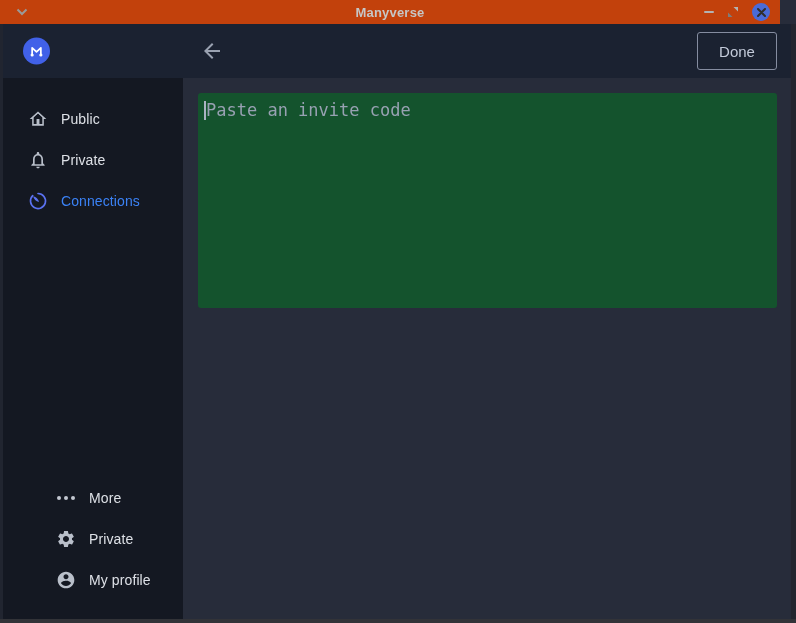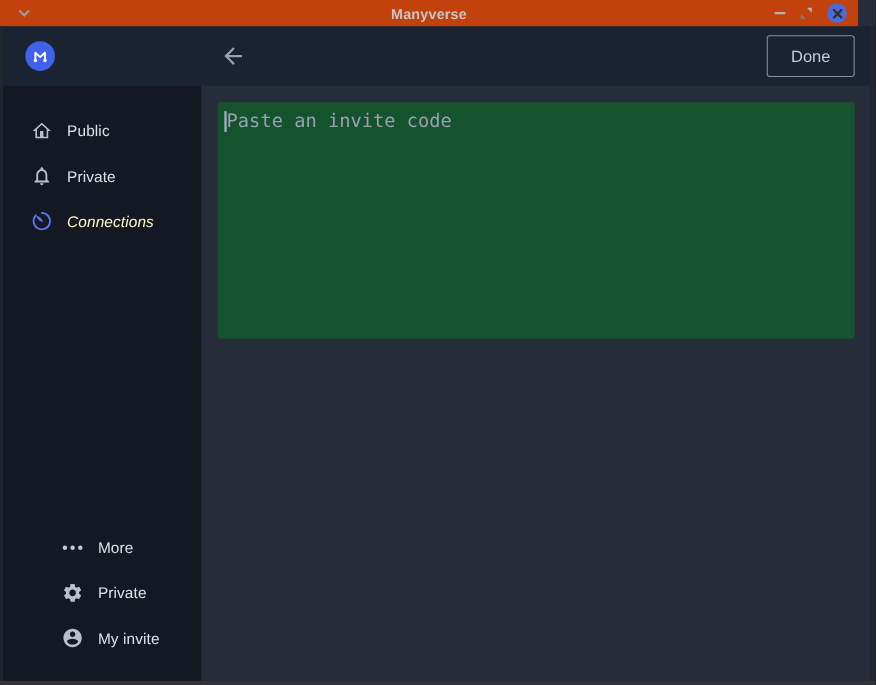--- a/index.html
+++ b/index.html
@@ -55,21 +55,21 @@
     width:183px;background:#141822;display:flex;flex-direction:column;
     padding-top:20px;box-sizing:border-box;
   }
   .side-item{
     height:41px;display:flex;align-items:center;padding-left:28px;gap:13px;
     cursor:pointer;
   }
   .side-item .icn{width:20px;height:20px;display:flex;align-items:center;justify-content:center;color:#b9bfca;}
   .side-item .lbl{font-size:14px;font-weight:500;color:#dde0e6;letter-spacing:.1px;}
   .side-item.active .icn{color:#5b72f2;}
-  .side-item.active .lbl{color:#fef9c3;font-style:italic;}
+  .side-item.active .lbl{color:#3b82f6;}
   .side-spacer{flex:1;}
   .side-bottom{margin-bottom:23px;padding-left:28px;}
   .dots{display:flex;gap:3px;}
   .dots i{width:4px;height:4px;border-radius:50%;background:#c3c8d1;display:block;}
   
   .content{flex:1;background:#272c3a;padding:15px 19px 0 15px;box-sizing:border-box;}
   .ta-wrap{position:relative;}
   .invite-ta{
     display:block;width:100%;height:215px;box-sizing:border-box;
     background:#14532d;border:none;border-radius:3px;resize:none;outline:none;
@@ -181,21 +181,21 @@
               </svg>
           </span>
           <span class="lbl">Private</span>
         </div>
         <div class="side-item">
           <span class="icn">
             <svg width="20" height="20" viewBox="0 0 24 24">
                 <path d="M12 2C6.48 2 2 6.48 2 12s4.48 10 10 10 10-4.48 10-10S17.52 2 12 2zm0 3c1.66 0 3 1.34 3 3s-1.34 3-3 3-3-1.34-3-3 1.34-3 3-3zm0 14.2c-2.5 0-4.71-1.28-6-3.22.03-1.99 4-3.08 6-3.08 1.99 0 5.97 1.09 6 3.08-1.29 1.94-3.5 3.22-6 3.22z" fill="currentColor"></path>
               </svg>
           </span>
-          <span class="lbl">My invite</span>
+          <span class="lbl">My profile</span>
         </div>
       </div>
     </nav>
 
     <main class="content">
       <div class="ta-wrap">
         <textarea class="invite-ta" placeholder="Paste an invite code" style=""></textarea>
         <div class="caret"></div>
       </div>
     </main>

